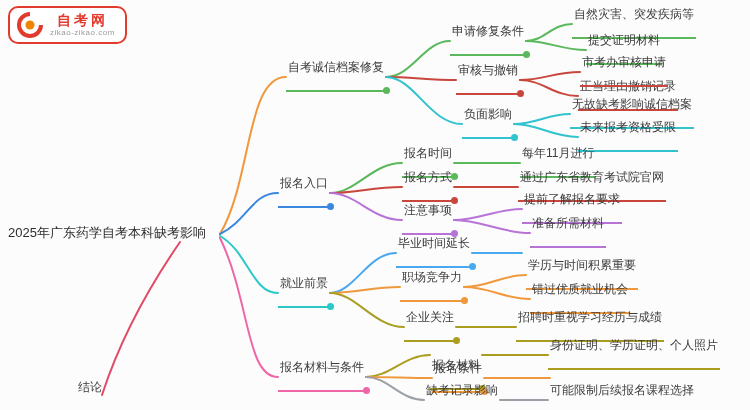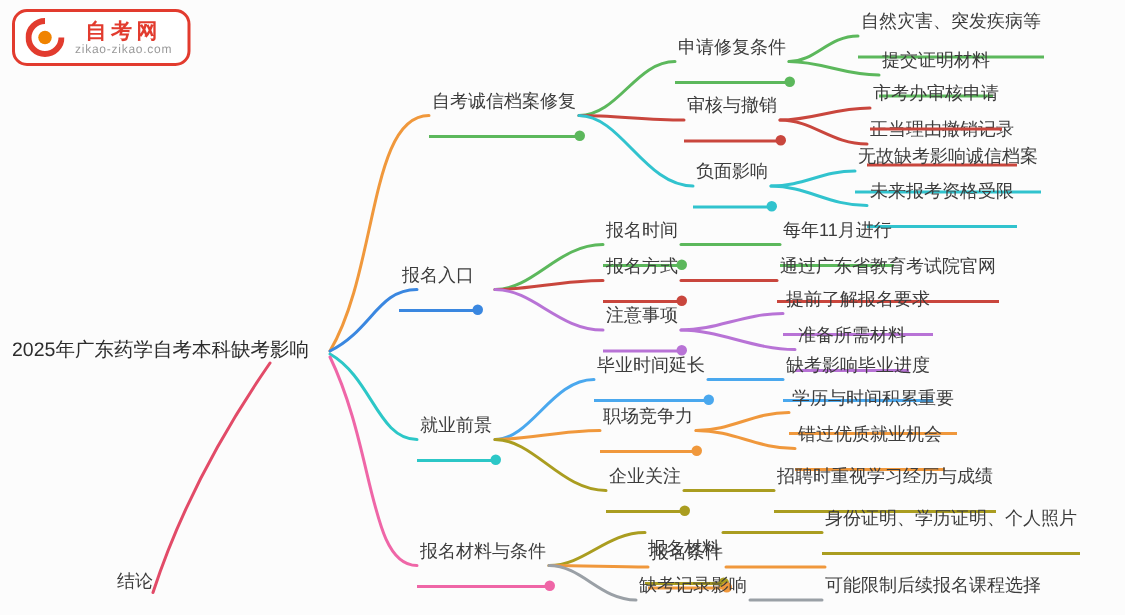--- a/index.html
+++ b/index.html
@@ -140,21 +140,21 @@
     <span>负面影响</span>
     <i class="dot dot-cyan"></i>
   </div>
   <div class="node b-cyan" style="left:570px;top:97px">
     <span>无故缺考影响诚信档案</span>
   </div>
   <div class="node b-cyan" style="left:578px;top:120px">
     <span>未来报考资格受限</span>
   </div>
 
-  <div class="node b-blue" style="left:266px;top:176px">
+  <div class="node b-blue" style="left:278px;top:176px">
     <span>报名入口</span>
     <i class="dot dot-blue"></i>
   </div>
 
   <div class="node b-green" style="left:402px;top:146px">
     <span>报名时间</span>
     <i class="dot dot-green"></i>
   </div>
   <div class="node b-green" style="left:520px;top:146px">
     <span>每年11月进行</span>
@@ -181,23 +181,20 @@
 
   <div class="node b-teal" style="left:278px;top:276px">
     <span>就业前景</span>
     <i class="dot dot-teal"></i>
   </div>
 
   <div class="node b-skyblue" style="left:396px;top:236px">
     <span>毕业时间延长</span>
     <i class="dot dot-skyblue"></i>
   </div>
-  <div class="node b-skyblue" style="left:522px;top:236px">
-    <span>缺考影响毕业进度</span>
-  </div>
 
   <div class="node b-orange" style="left:400px;top:270px">
     <span>职场竞争力</span>
     <i class="dot dot-orange"></i>
   </div>
   <div class="node b-orange" style="left:526px;top:258px">
     <span>学历与时间积累重要</span>
   </div>
   <div class="node b-orange" style="left:530px;top:282px">
     <span>错过优质就业机会</span>

